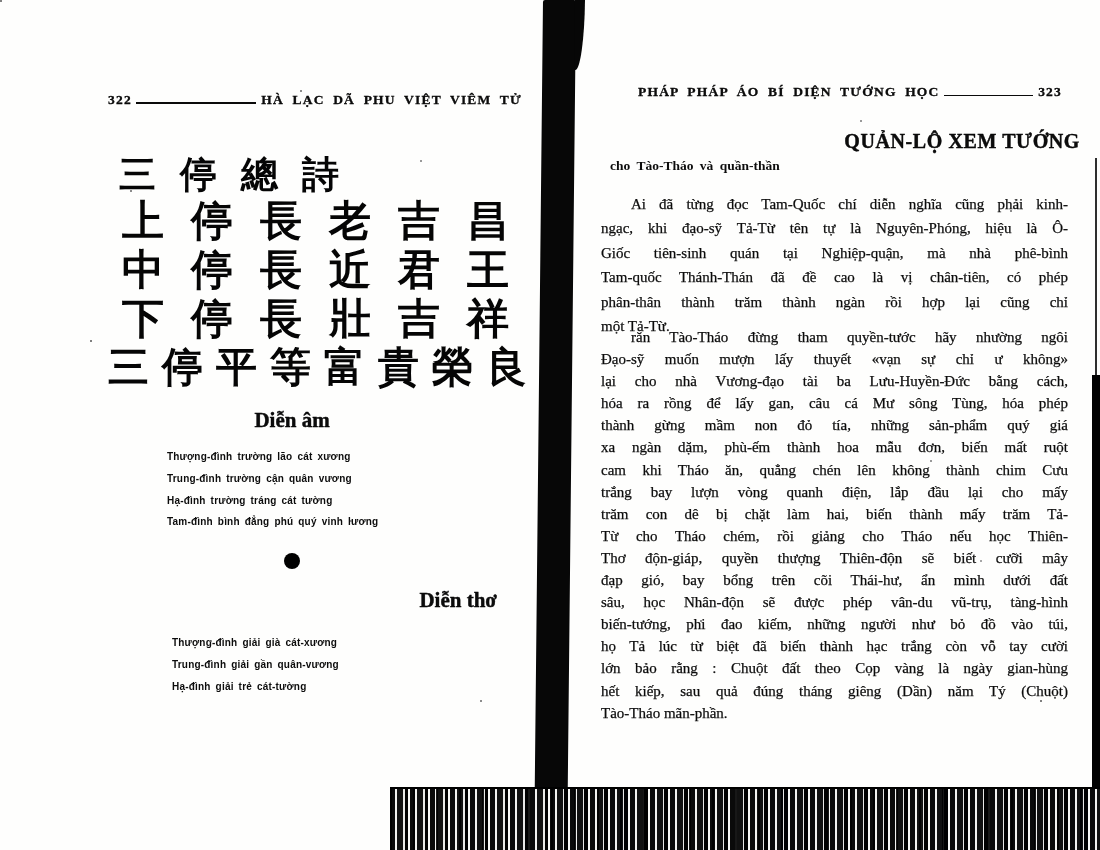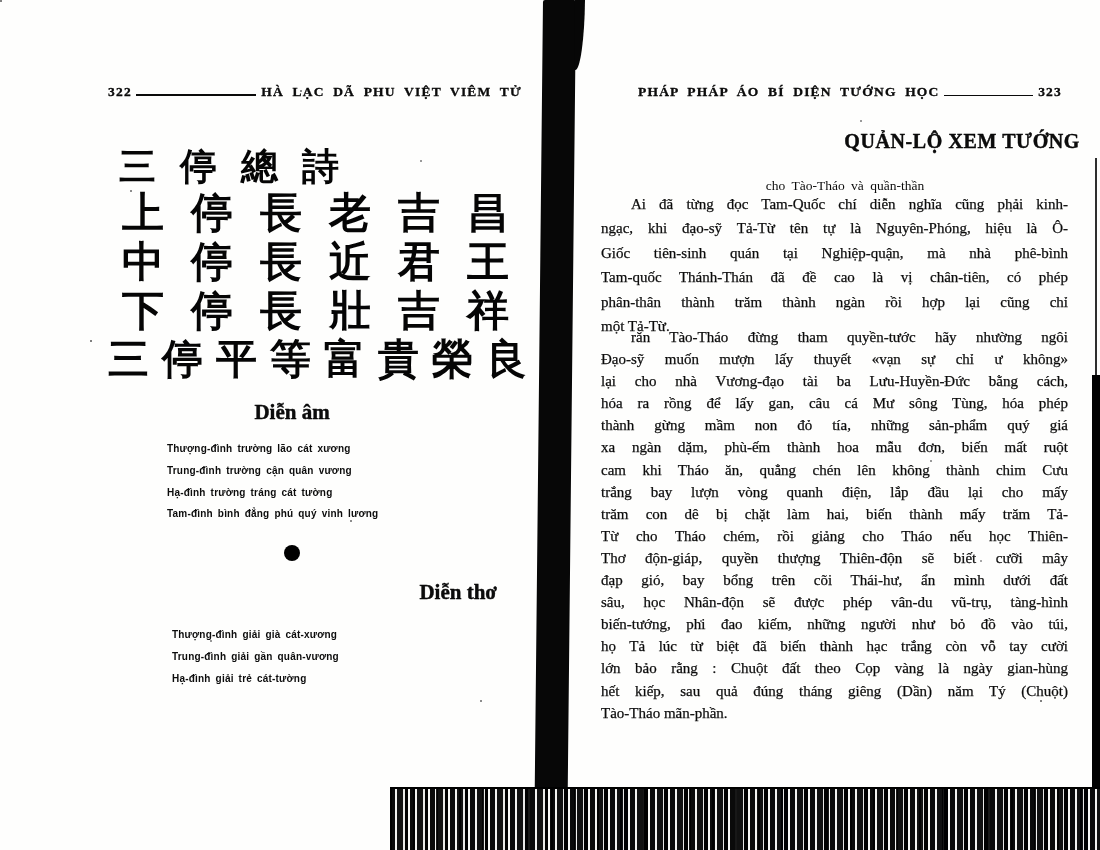--- a/index.html
+++ b/index.html
@@ -89,25 +89,23 @@
   .article-title {
     left: 610px; top: 130px; width: 470px;
     text-align: right;
     font-size: 20px;
     font-weight: bold;
     letter-spacing: 0.6px;
     -webkit-text-stroke: 0.4px #000;
   }
   .article-subtitle {
     left: 610px; top: 158px; width: 470px;
-    text-align: center;
     font-size: 13.5px;
-    font-weight: normal;
+    font-weight: bold;
     word-spacing: 3px;
-    margin-top: 20px;
   }
   .para { width: 467px; -webkit-text-stroke: 0.25px #111; }
   .para > div {
     font-size: 15px;
     text-align: justify;
     text-align-last: justify;
     white-space: normal;
   }
   .para > div:first-child { text-indent: 30px; }
   .para > div:last-child { text-align-last: left; }
@@ -155,21 +153,21 @@
       640px 300px 0 0 #777, 1010px 210px 0 0 #666, 930px 460px 0 0 #777,
       700px 620px 0 0 #666, 1040px 700px 0 0 #555, 860px 120px 0 0 #777,
       300px 90px 0 0 #666, 980px 560px 0 0 #888;
   }
 </style>
 </head>
 <body>
 
 <div class="canvas">
 
-  <div class="abs" style="left:0; top:0; width:545px; height:790px;">
+  <div class="abs" style="left:0; top:8px; width:545px; height:790px;">
 
     <div class="pg-header abs" style="left:108px; top:84px; width:414px;">
       <span>322</span>
       <span class="rule"></span>
       <span>HÀ LẠC DÃ PHU VIỆT VIÊM TỬ</span>
     </div>
 
     <div class="cjk cjk-title abs">三停總詩</div>
 
     <div class="cjk cjk-lines abs">

